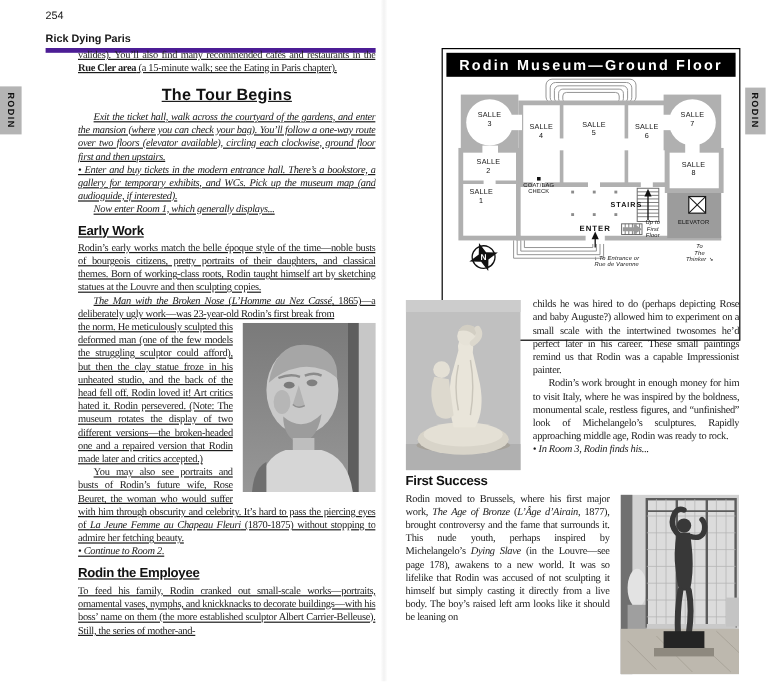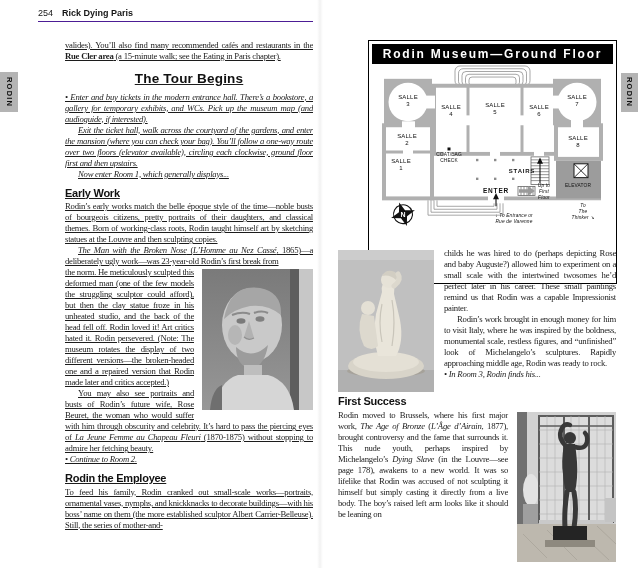--- a/index.html
+++ b/index.html
@@ -5,21 +5,21 @@
   html,body{margin:0;padding:0;background:#ffffff;}
   #stage{position:relative;width:640px;height:568px;background:#fff;font-family:"Liberation Serif","DejaVu Serif",serif;}
   #stage::after{content:"";position:absolute;left:317px;top:0;width:6px;height:100%;
     background:linear-gradient(90deg,rgba(0,0,0,0),rgba(0,0,0,0.05),rgba(0,0,0,0));pointer-events:none;}
   .page{position:absolute;top:0;width:320px;height:568px;overflow:hidden;background:#fff;}
   .page.left{left:0;} .page.right{left:320px;}
 
   
   .runhead{position:absolute;display:flex;gap:9px;align-items:baseline;
     font-family:"Liberation Sans",sans-serif;font-size:9px;font-weight:700;color:#161616;
-    border-bottom:1px solid #4c1d95;padding-bottom:3px;}
+    border-bottom:4px solid #4c1d95;padding-bottom:3px;flex-direction:column;}
   .lp-run{left:38px;top:8px;width:275px;}
   .rp-run{left:18px;top:8px;width:267px;justify-content:flex-end;}
   .pgnum{font-weight:400;}
 
   
   .tab{position:absolute;background:#b4b4b4;display:flex;align-items:center;justify-content:center;}
   .tab-left{left:0;top:72px;width:18px;height:40px;}
   .tab-right{left:301px;top:73px;width:17px;height:39px;}
   .tab span{writing-mode:vertical-rl;font:700 7.5px "Liberation Sans",sans-serif;letter-spacing:1.2px;color:#101010;}
 
@@ -69,22 +69,22 @@
 
     <div class="tab tab-left">
       <span>RODIN</span>
     </div>
 
     <div class="bodycol lp-body">
       <p class="para"><span>valides). You’ll also find many recommended cafés and restaurants in the </span><span class="fb">Rue Cler area</span><span> (a 15-minute walk; see the Eating in Paris chapter).</span></p>
 
       <h2 class="tour-head">The Tour Begins</h2>
 
+      <p class="para ind"><span class="fi">Exit the ticket hall, walk across the courtyard of the gardens, and enter the mansion (where you can check your bag). You’ll follow a one-way route over two floors (elevator available), circling each clockwise, ground floor first and then upstairs.</span></p>
       <p class="para"><span class="fi">• Enter and buy tickets in the modern entrance hall. There’s a bookstore, a gallery for temporary exhibits, and WCs. Pick up the museum map (and audioguide, if interested).</span></p>
-      <p class="para ind"><span class="fi">Exit the ticket hall, walk across the courtyard of the gardens, and enter the mansion (where you can check your bag). You’ll follow a one-way route over two floors (elevator available), circling each clockwise, ground floor first and then upstairs.</span></p>
       <p class="para ind"><span class="fi">Now enter Room 1, which generally displays...</span></p>
 
       <h3 class="sec-head">Early Work</h3>
       <p class="para"><span>Rodin’s early works match the belle époque style of the time—noble busts of bourgeois citizens, pretty portraits of their daughters, and classical themes. Born of working-class roots, Rodin taught himself art by sketching statues at the Louvre and then sculpting copies.</span></p>
       <p class="para ind"><span class="fi">The Man with the Broken Nose</span><span> (</span><span class="fi">L’Homme au Nez Cassé</span><span>, 1865)—a deliberately ugly work—was 23-year-old Rodin’s first break from</span></p>
       <p class="para">
         <span class="photo bust">
           <svg viewBox="0 0 111 141" preserveAspectRatio="none" aria-hidden="true">
             <defs>
               <linearGradient id="bustbg" x1="0" y1="0" x2="0" y2="1">

